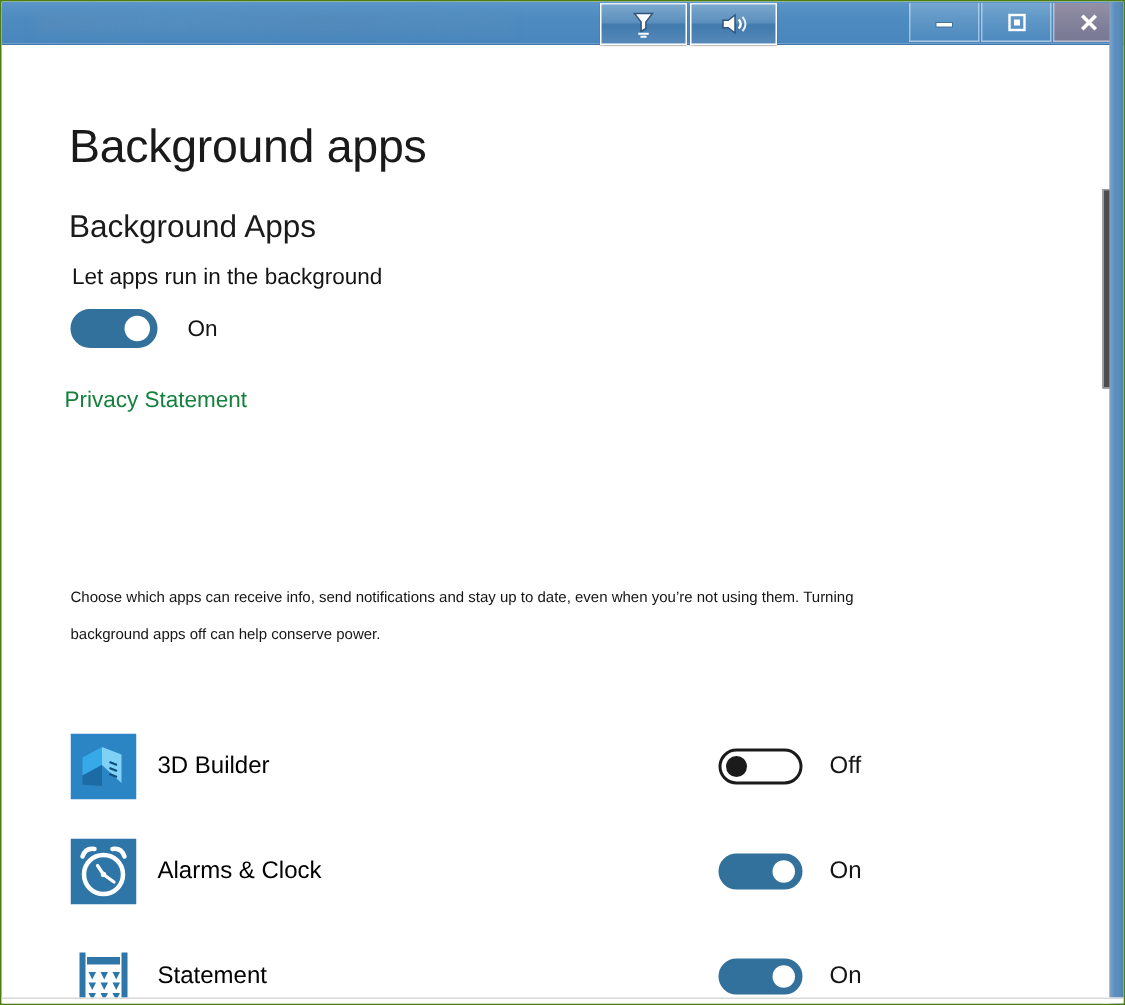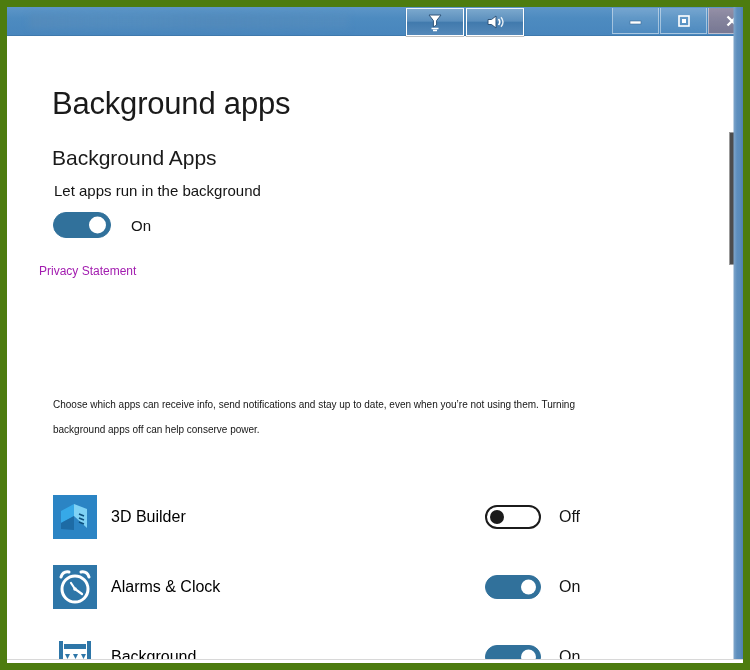--- a/index.html
+++ b/index.html
@@ -10,21 +10,21 @@
     background: #ffffff;
     font-family: "Liberation Sans", sans-serif;
   }
 
   
   #window {
     position: relative;
     width: 750px;
     height: 670px;
     background: #ffffff;
-    border: 7px solid #4d7c0f;
+    border: 1px solid #4d7c0f;
     overflow: hidden;
   }
 
   
   #titlebar {
     position: absolute;
     left: 0; top: 0;
     width: 750px;
     height: 29px;
     background: linear-gradient(to bottom, #5d96c8 0%, #4d8bc0 40%, #4886bd 100%);
@@ -127,23 +127,23 @@
     align-items: center;
   }
   #master-toggle-state {
     margin-left: 20px;
     font-size: 15px;
     color: #141414;
   }
 
   #privacy-link {
     position: absolute;
-    left: 31px; top: 227px;
-    font-size: 12px;
-    color: #a21caf;
+    left: 41px; top: 227px;
+    font-size: 15px;
+    color: #15803d;
     text-decoration: none;
     cursor: pointer;
   }
 
   #section2-title {
     position: absolute;
     left: 44px; top: 293px;
     font-size: 22px;
     font-weight: 400;
     color: #1a1a1a;
@@ -400,21 +400,21 @@
                 <path d="M28 19 h5 l-2.5 5 z"></path>
               <path d="M12 26 h5 l-2.5 5 z"></path>
                 <path d="M20 26 h5 l-2.5 5 z"></path>
                 <path d="M28 26 h5 l-2.5 5 z"></path>
               <path d="M12 33 h5 l-2.5 5 z"></path>
                 <path d="M20 33 h5 l-2.5 5 z"></path>
                 <path d="M28 33 h5 l-2.5 5 z"></path>
             </g>
           </svg>
         </span>
-        <span class="app-name">Background</span>
+        <span class="app-name">Statement</span>
         <span class="app-toggle-wrap">
           <span class="switch on">
             <span class="knob"></span>
           </span>
           <span class="app-toggle-state">On</span>
         </span>
       </div>
 
     </div>
   </div>

